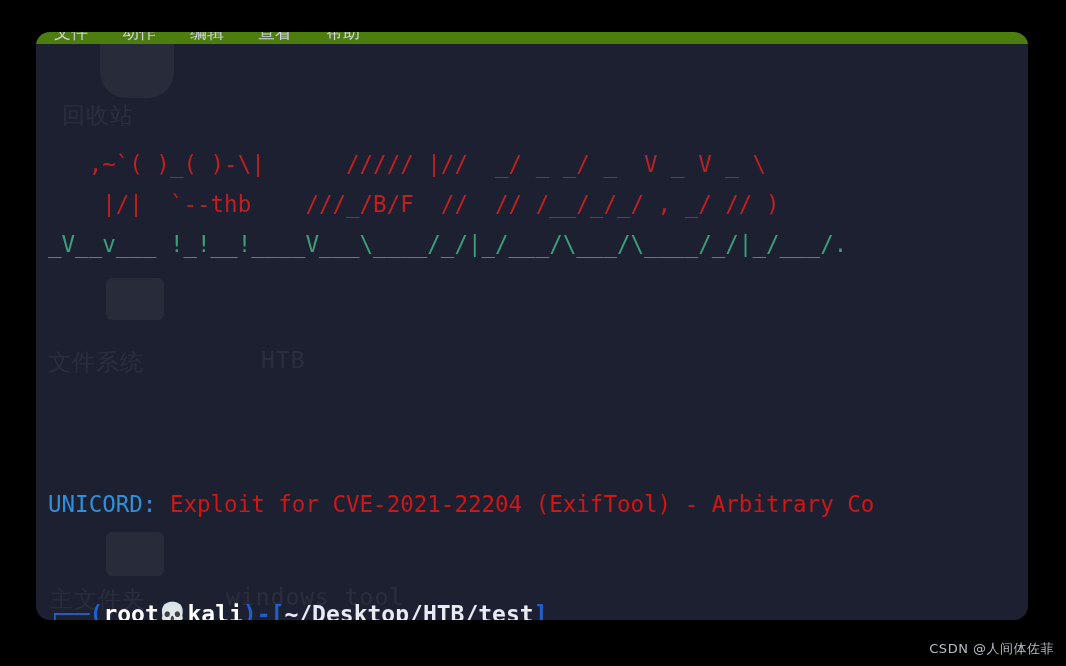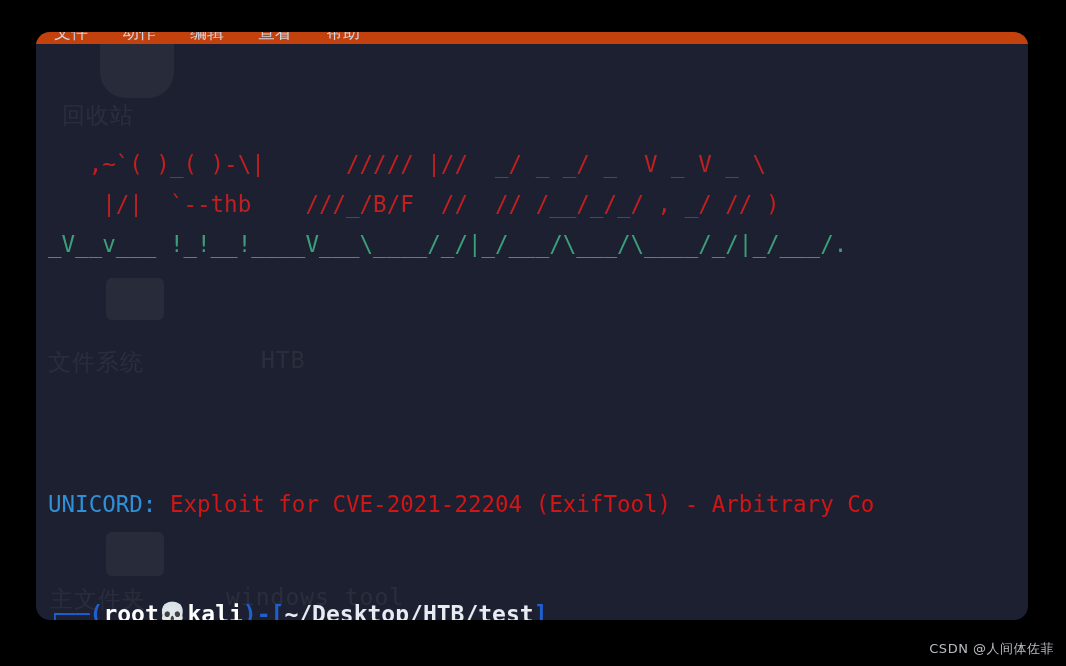--- a/index.html
+++ b/index.html
@@ -53,21 +53,21 @@
   }
 
   
   #menubar-clip {
     position: absolute;
     left: 0;
     top: 0;
     width: 992px;
     height: 12px;
     overflow: hidden;
-    background: #c2410c;
+    background: #4d7c0f;
   }
   #menubar {
     position: absolute;
     left: 18px;
     top: -11px;
     color: #cfd4e0;
     font-family: "DejaVu Sans", sans-serif;
     font-size: 17px;
     white-space: nowrap;
   }

